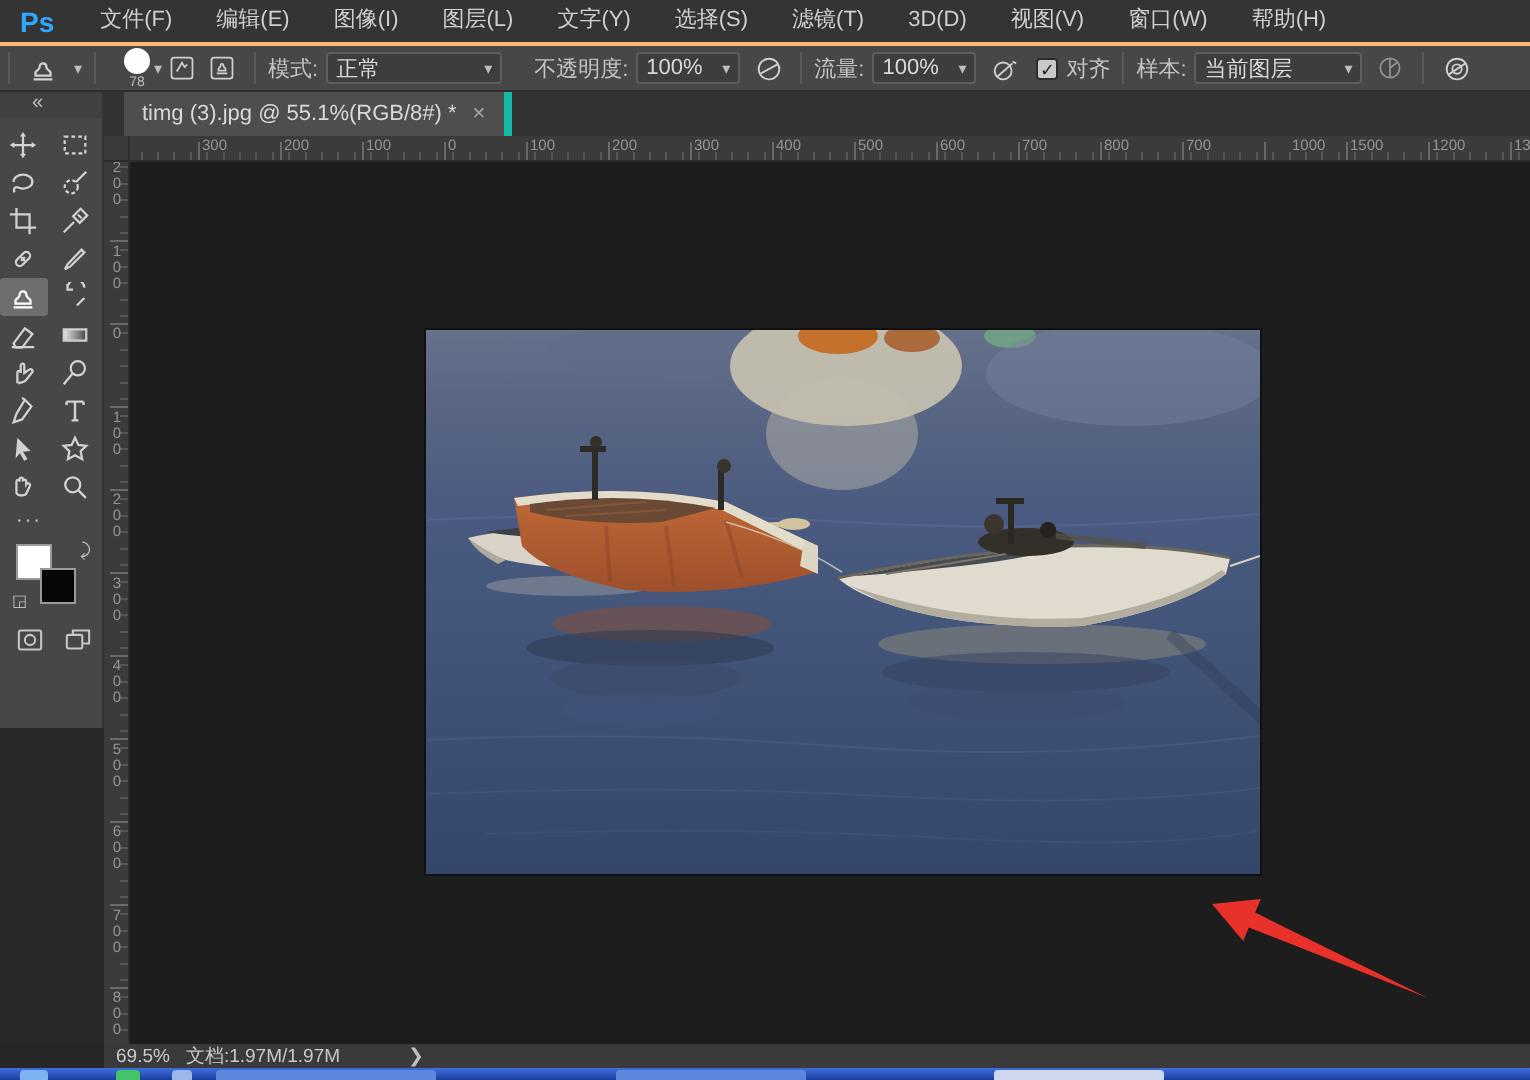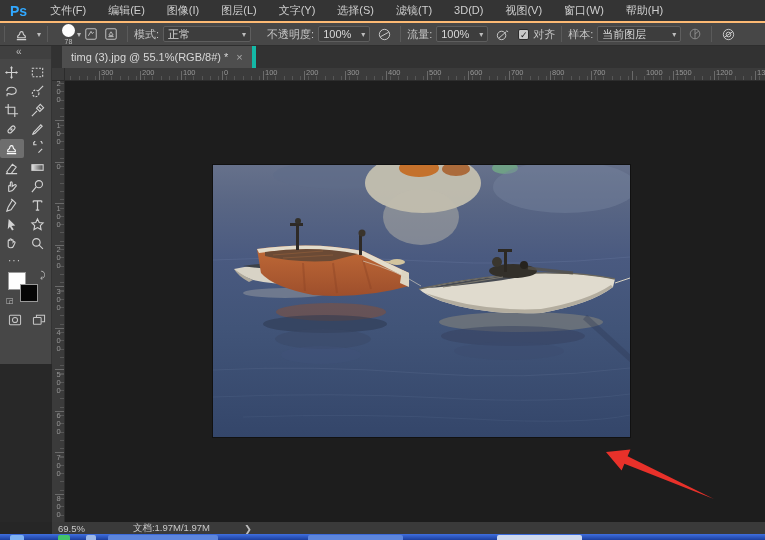--- a/index.html
+++ b/index.html
@@ -73,21 +73,21 @@
         writing-mode:vertical-rl;text-orientation:upright;letter-spacing:-1px;}
 
   .canvas-area{position:absolute;left:65px;top:81px;width:700px;height:441px;background:#1d1d1d;}
   .photo{position:absolute;left:148px;top:84px;width:417px;height:272px;box-shadow:0 0 0 1px #111;}
 
   
   .statusbar{position:absolute;left:0;top:522px;width:765px;height:12px;background:#3a3a3a;
              display:flex;align-items:center;font-size:9.5px;color:#c9c9c9;}
   .status-left-gap{width:52px;height:12px;background:#262626;flex:0 0 auto;}
   .zoom-field{padding:0 8px 0 6px;}
-  .doc-info{margin-left:40px;}
+  .doc-info{}
   .status-chev{margin-left:34px;color:#bdbdbd;}
 
   
   .taskbar{position:absolute;left:0;top:534px;width:765px;height:6px;
            background:linear-gradient(#3f6fe0,#1c3f9e);display:flex;align-items:flex-end;}
   .tb-ico{height:5px;border-radius:2px 2px 0 0;margin-right:6px;flex:0 0 auto;}
 
   
   .arrow-svg{position:absolute;left:0;top:0;width:765px;height:540px;pointer-events:none;}
 </style>

